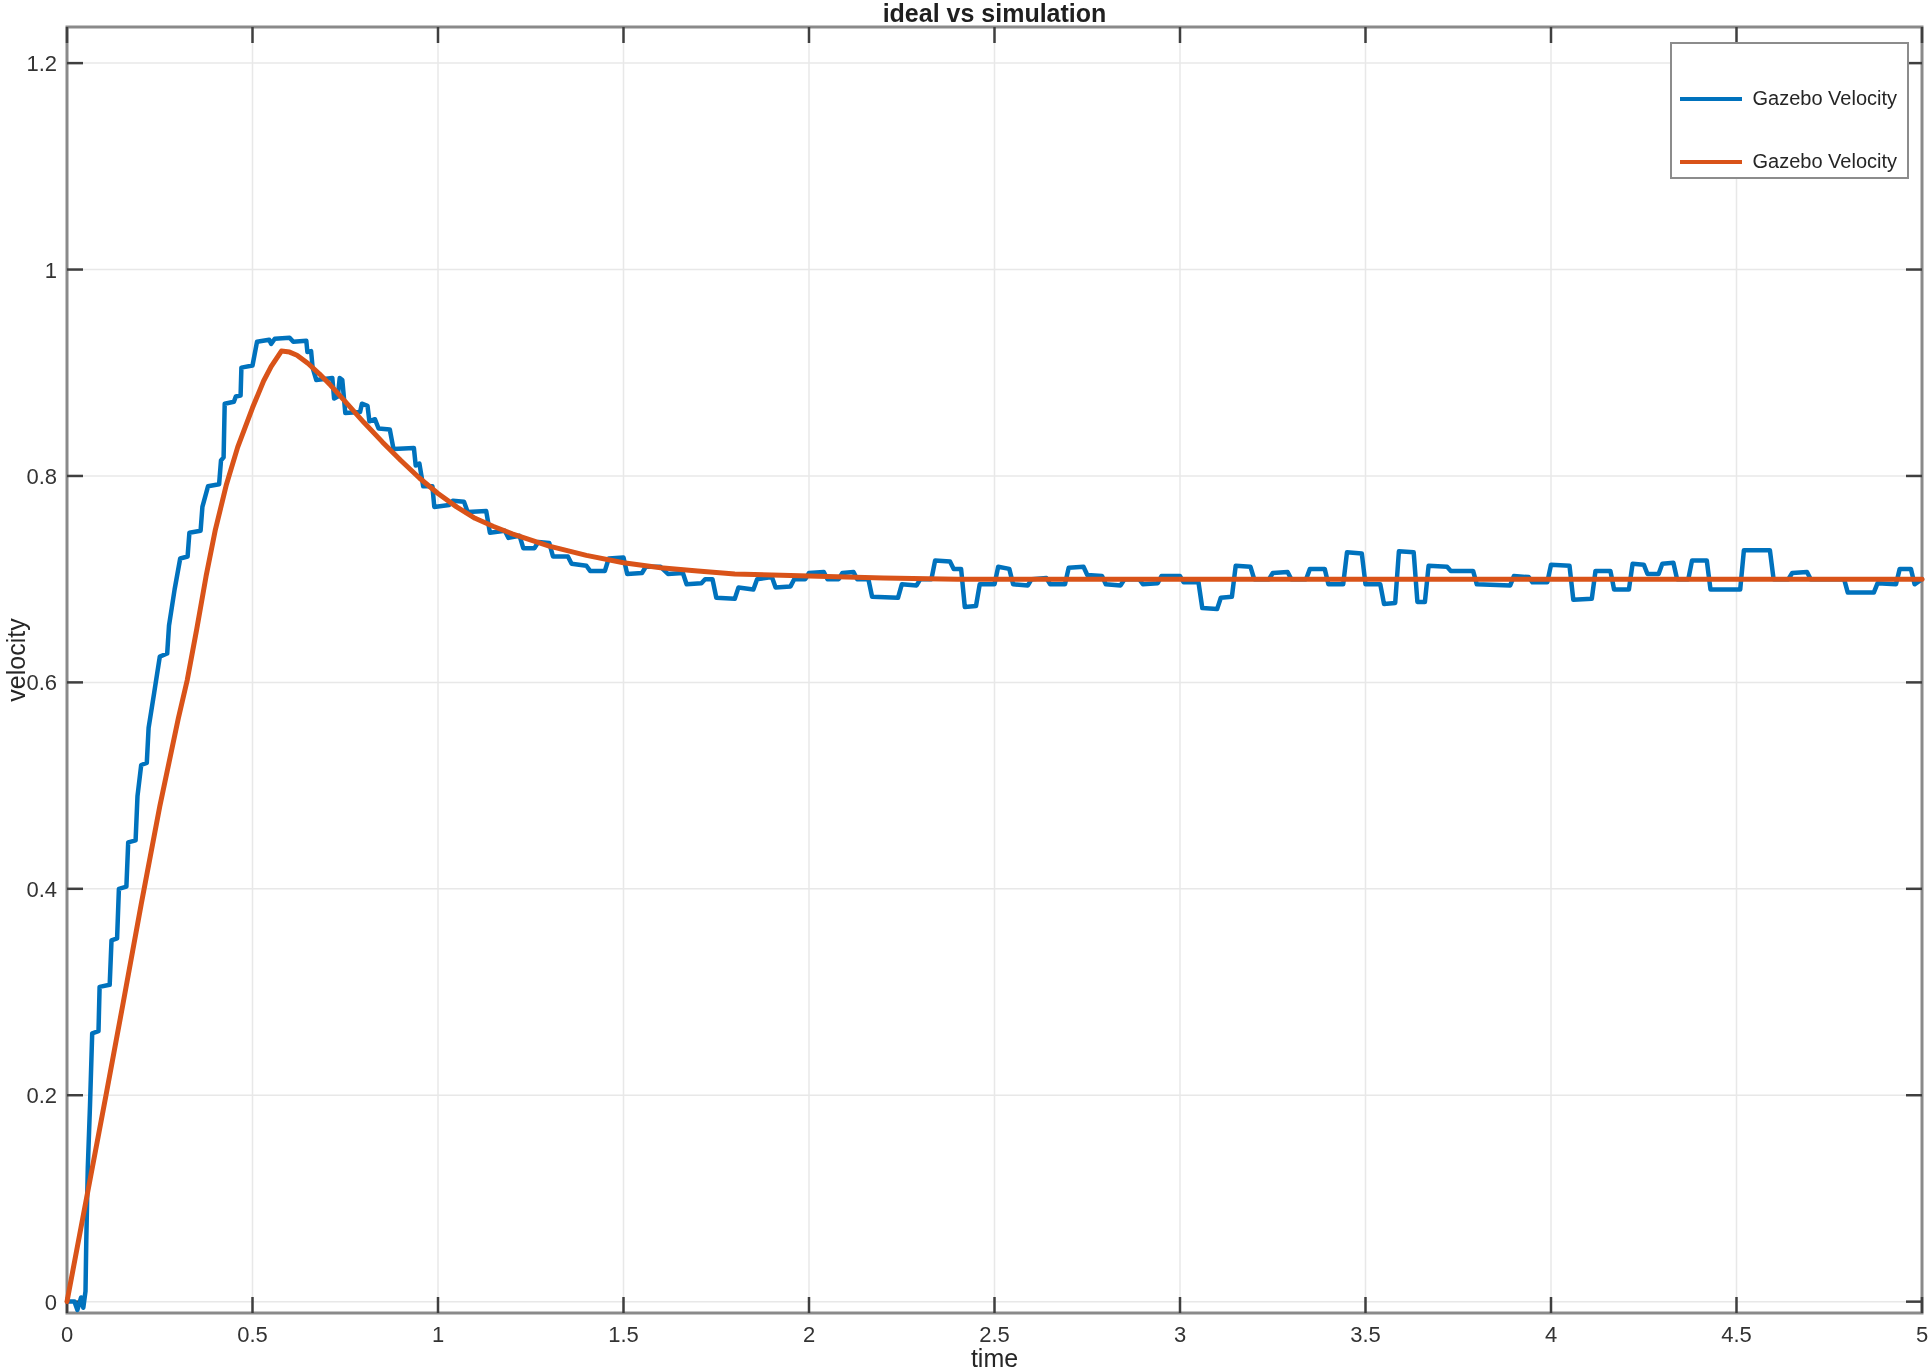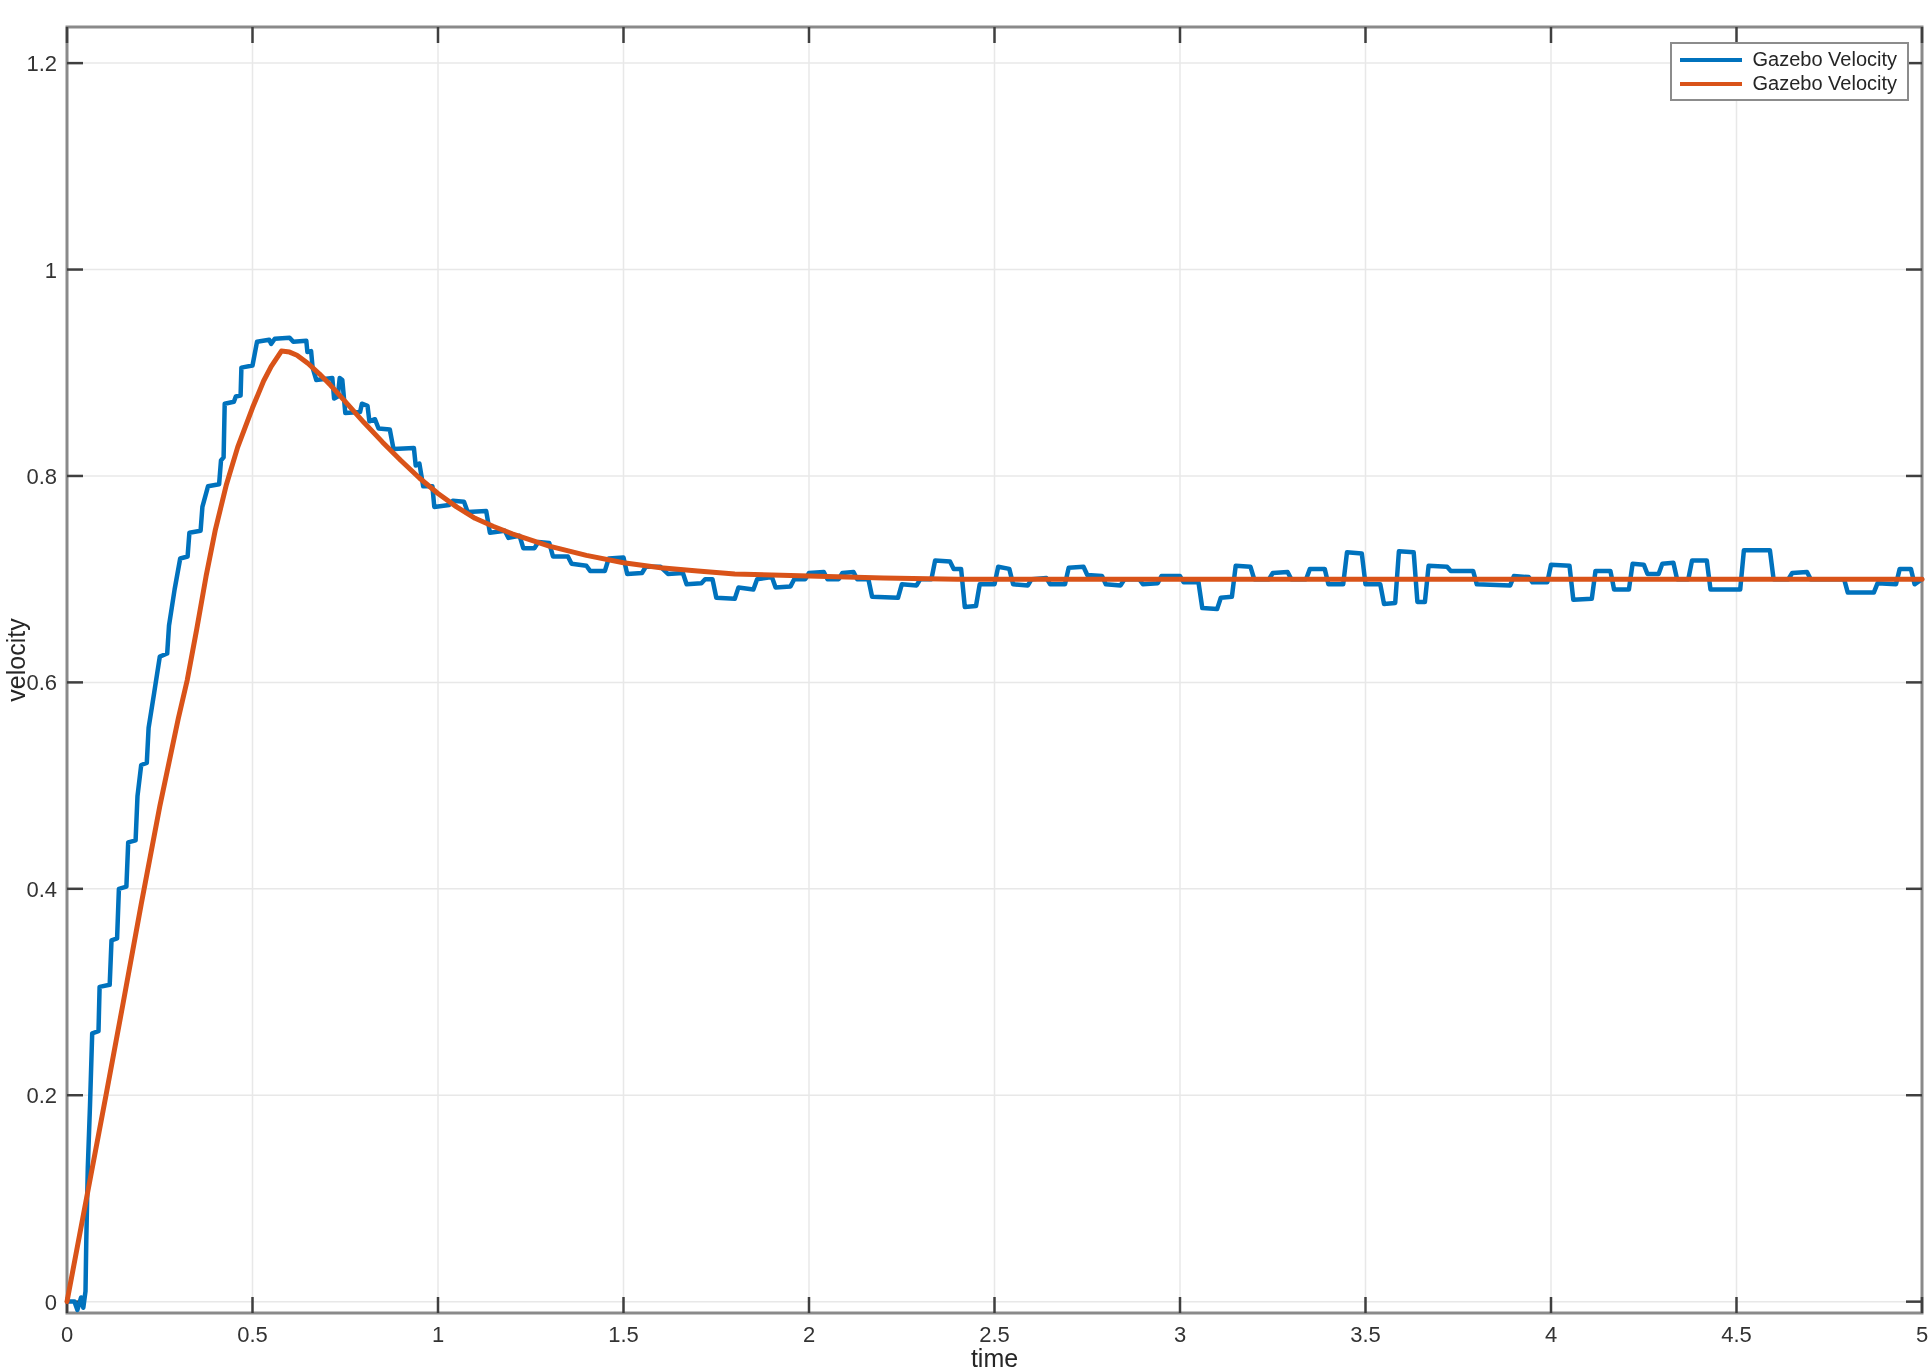--- a/index.html
+++ b/index.html
@@ -7,28 +7,29 @@
   .figure{position:relative;width:1931px;height:1370px;background:#ffffff;overflow:hidden;}
   .chart-title{position:absolute;left:67px;top:0px;width:1855px;height:26px;text-align:center;
     font-size:25px;font-weight:bold;color:#1f1f1f;line-height:26px;}
   .plot-svg{position:absolute;left:0;top:0;}
   .xlabel{position:absolute;left:67px;top:1344px;width:1855px;text-align:center;
     font-size:25px;color:#262626;}
   .ylabel{position:absolute;left:16px;top:660px;transform:translate(-50%,-50%) rotate(-90deg);
     font-size:25px;color:#262626;white-space:nowrap;}
   .legend{position:absolute;top:42px;right:22px;background:#ffffff;border:2px solid #8c8c8c;
     padding:4px 10px 4px 8px;display:flex;flex-direction:column;gap:1px;}
-  .legend-row{display:flex;align-items:center;height:23px;}
+  .legend-row{display:flex;align-items:center;height:23px;margin-top:39px;}
   .legend-swatch{width:62px;height:4px;margin-right:10px;flex:0 0 auto;}
   .legend-label{font-size:20px;color:#262626;white-space:nowrap;}
 </style>
 </head>
 <body>
 
 <div class="figure">
+  <div class="chart-title">ideal vs simulation</div>
   <svg class="plot-svg" width="1931" height="1370">
       <line x1="252.5" y1="27" x2="252.5" y2="1313" stroke="#e8e8e8" stroke-width="1.5"></line>
       <line x1="438" y1="27" x2="438" y2="1313" stroke="#e8e8e8" stroke-width="1.5"></line>
       <line x1="623.5" y1="27" x2="623.5" y2="1313" stroke="#e8e8e8" stroke-width="1.5"></line>
       <line x1="809" y1="27" x2="809" y2="1313" stroke="#e8e8e8" stroke-width="1.5"></line>
       <line x1="994.5" y1="27" x2="994.5" y2="1313" stroke="#e8e8e8" stroke-width="1.5"></line>
       <line x1="1180" y1="27" x2="1180" y2="1313" stroke="#e8e8e8" stroke-width="1.5"></line>
       <line x1="1365.5" y1="27" x2="1365.5" y2="1313" stroke="#e8e8e8" stroke-width="1.5"></line>
       <line x1="1551" y1="27" x2="1551" y2="1313" stroke="#e8e8e8" stroke-width="1.5"></line>
       <line x1="1736.5" y1="27" x2="1736.5" y2="1313" stroke="#e8e8e8" stroke-width="1.5"></line>

